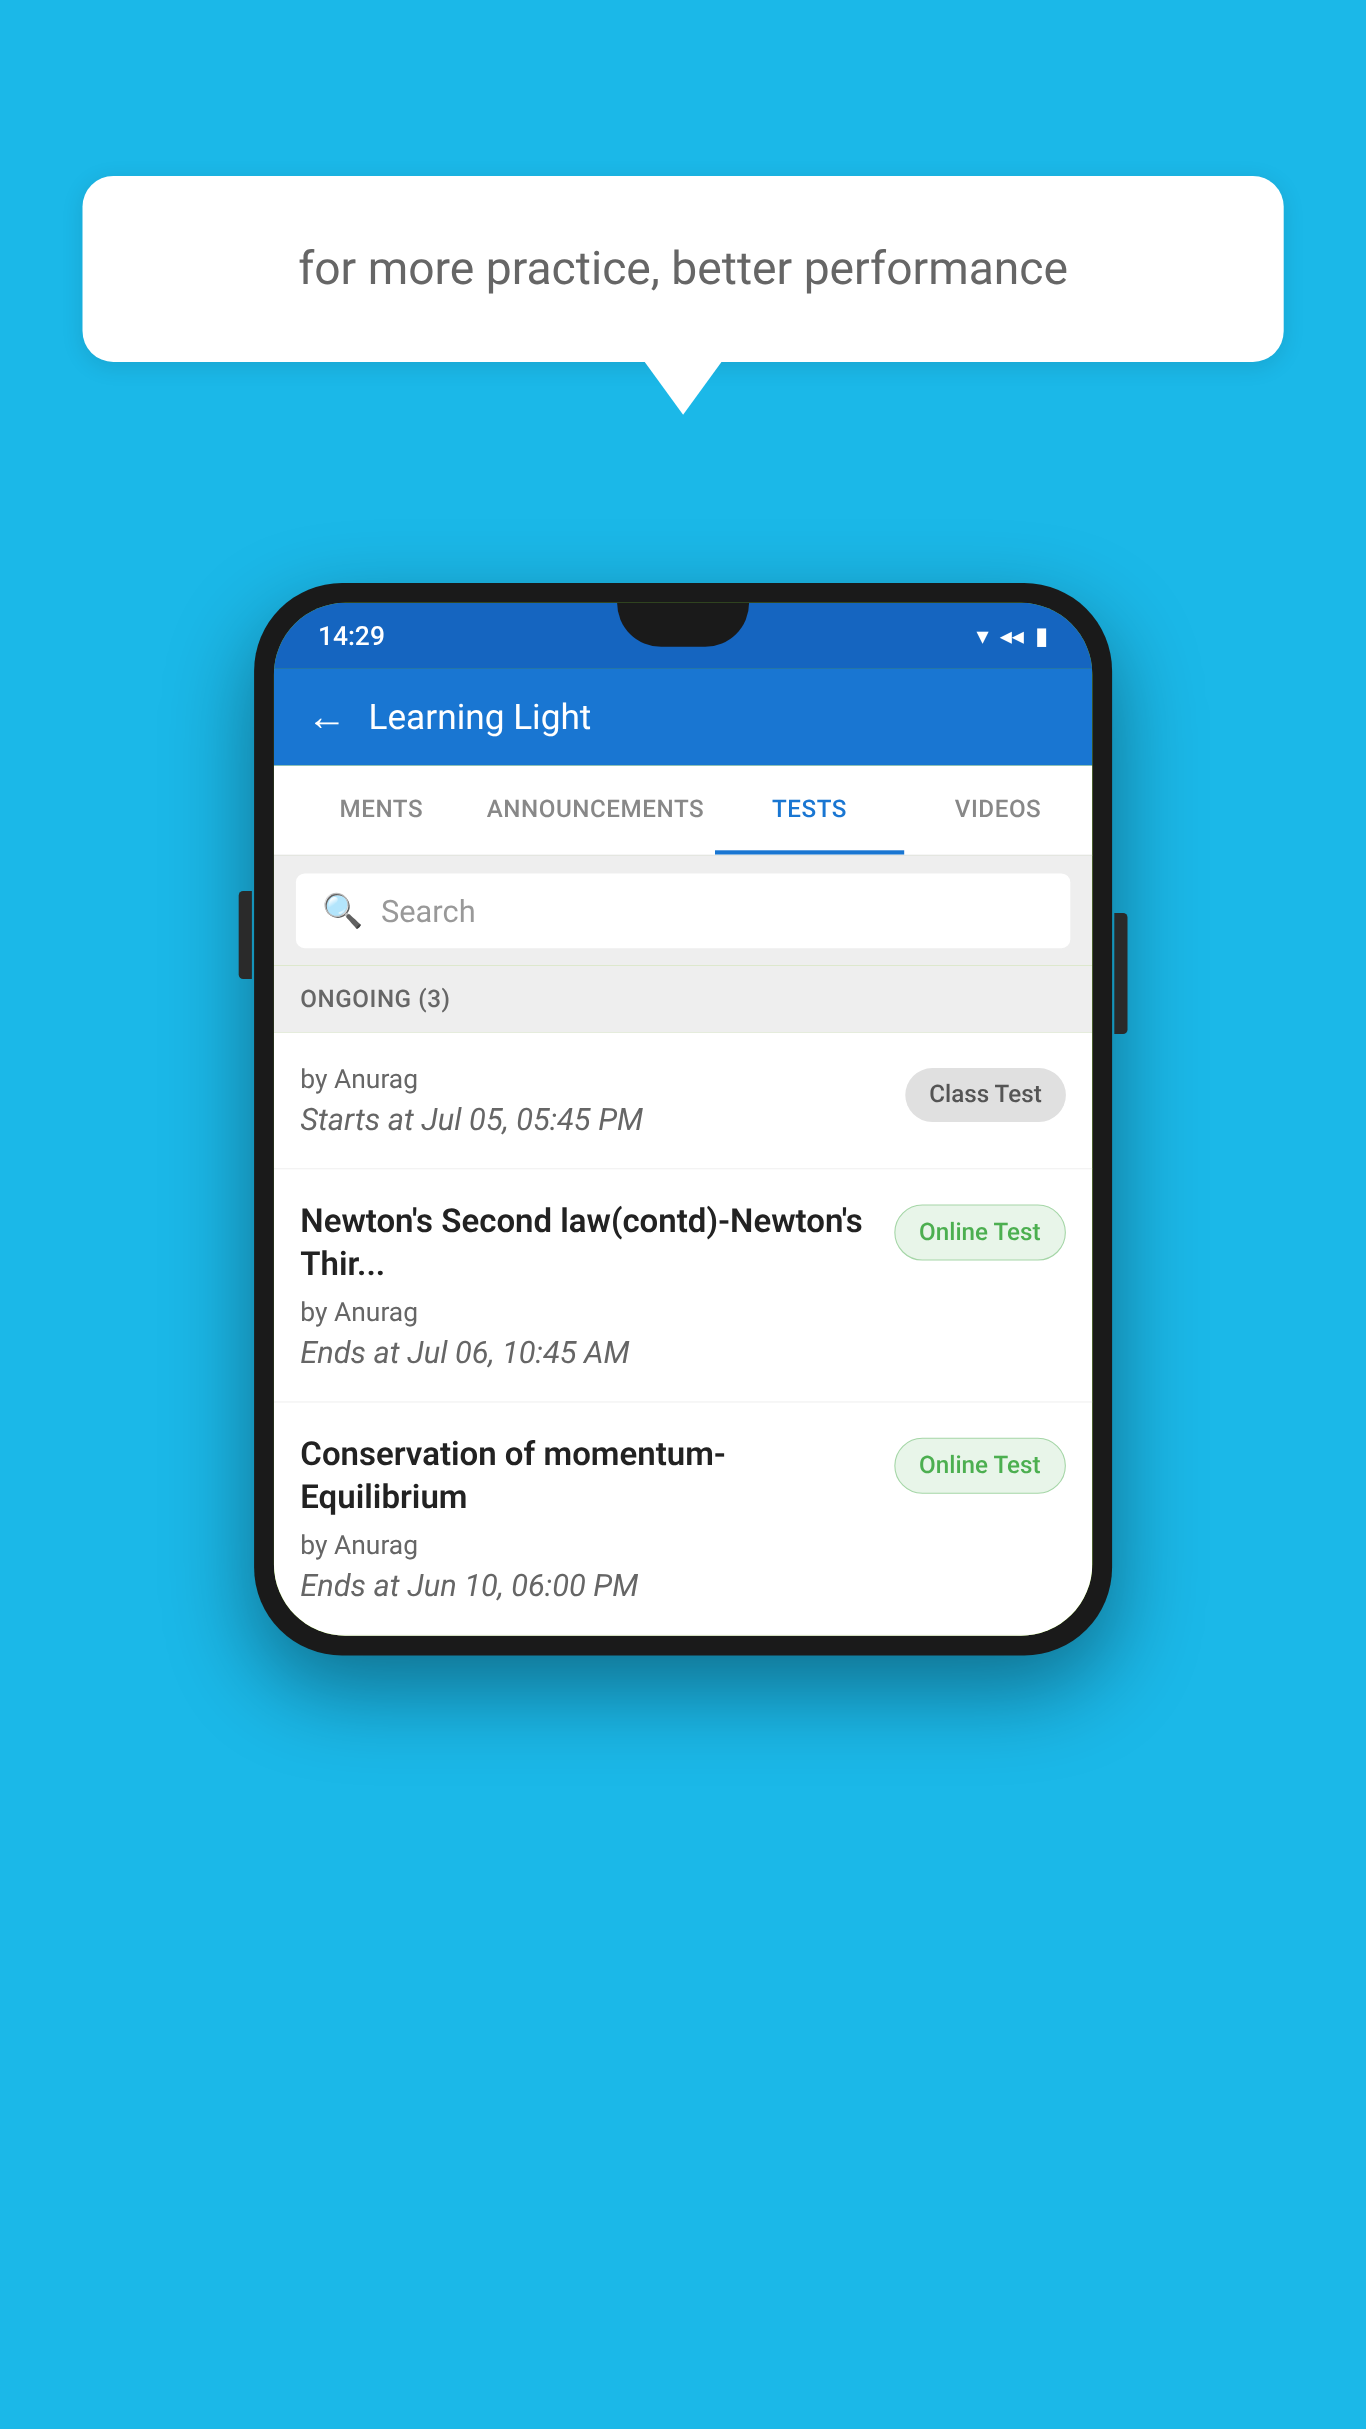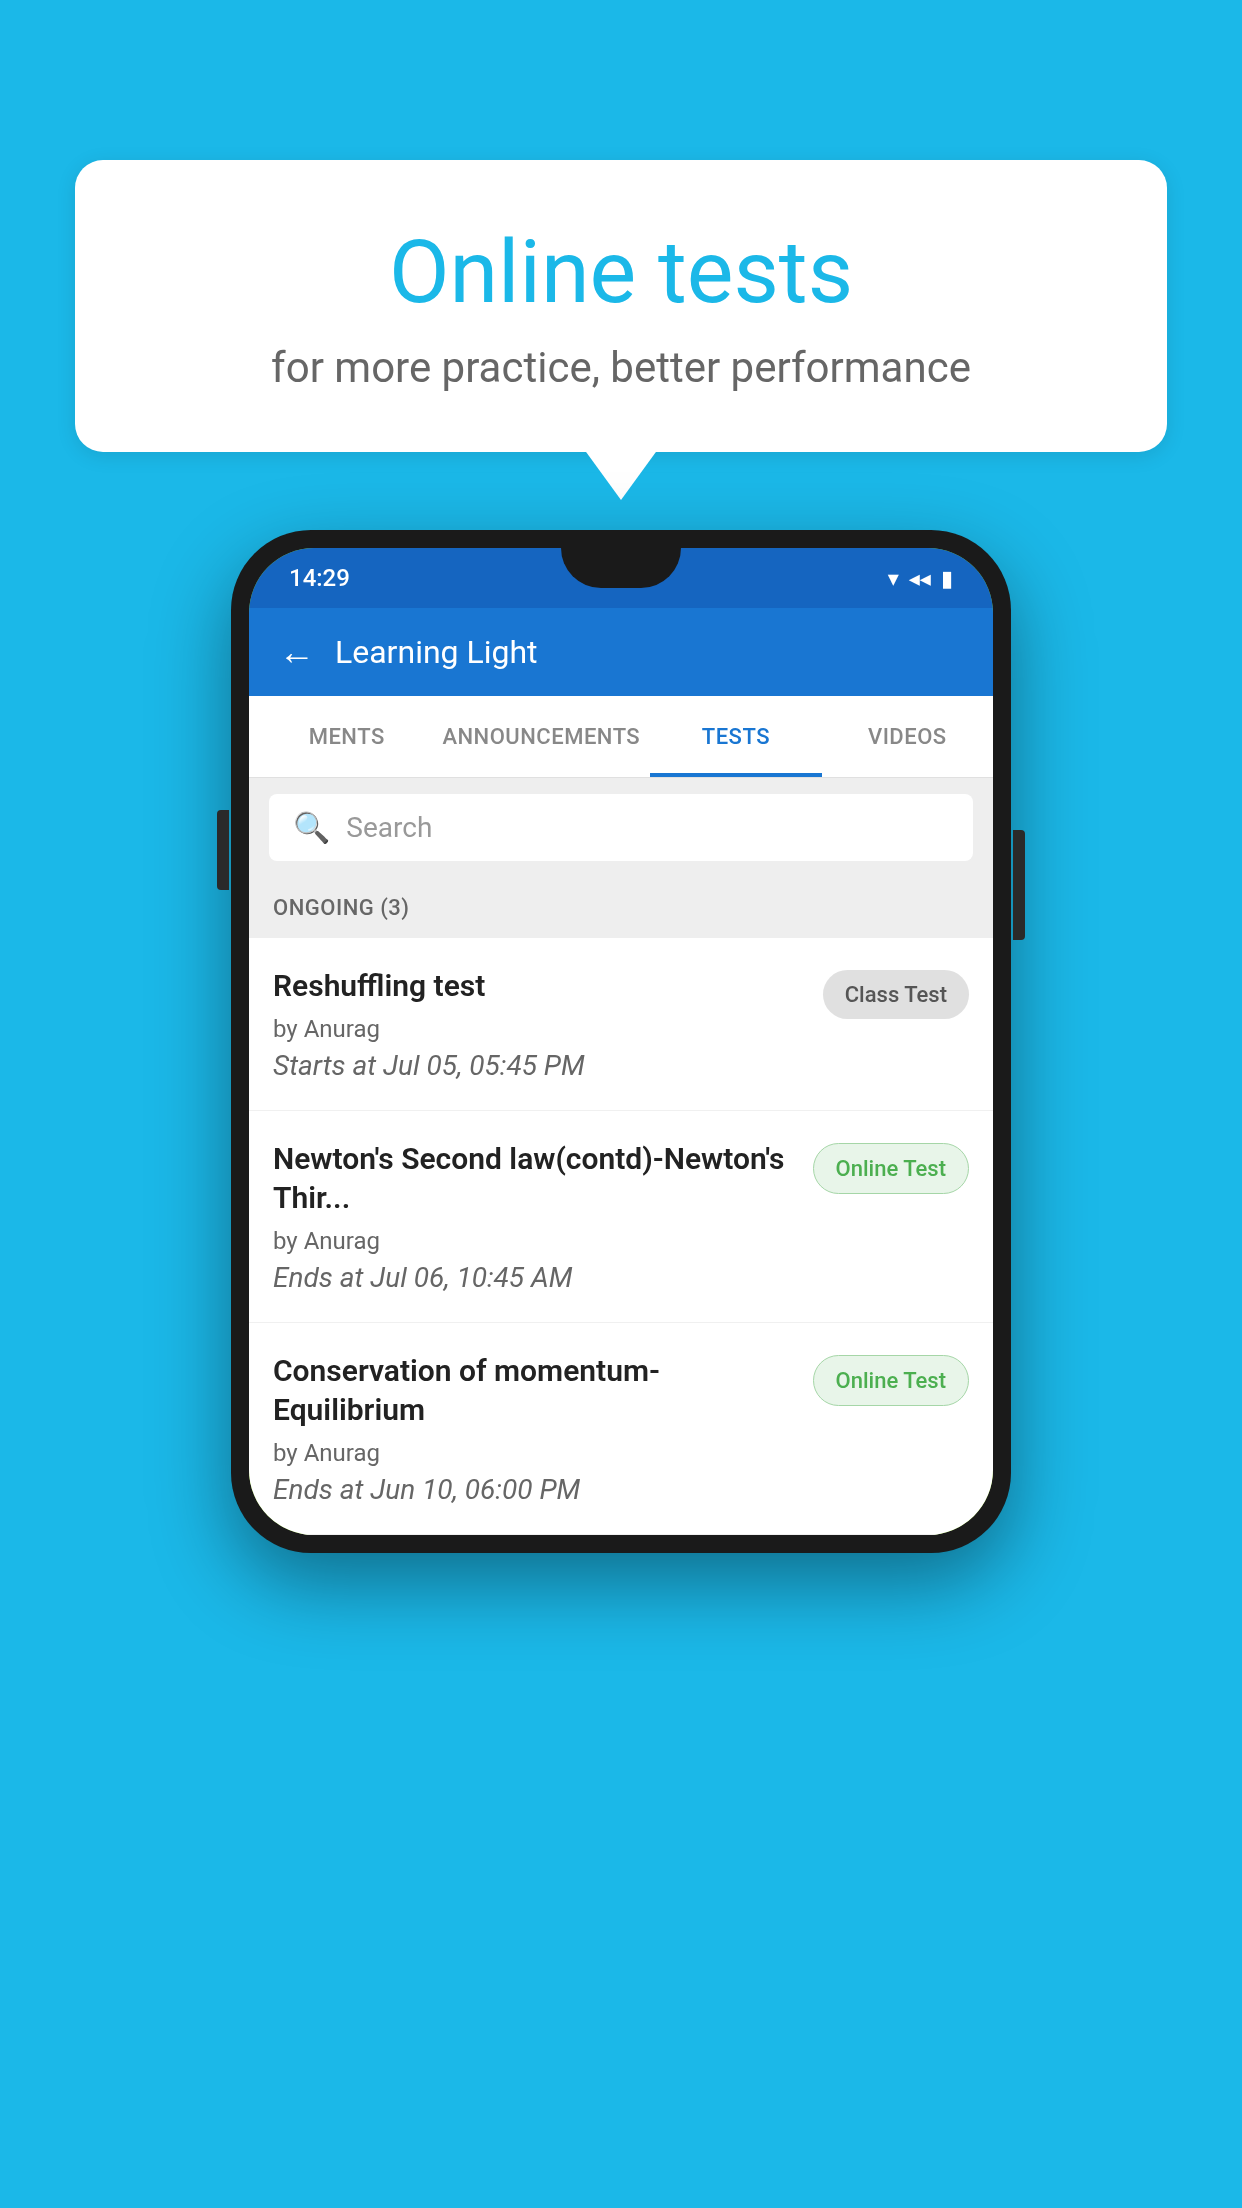--- a/index.html
+++ b/index.html
@@ -300,21 +300,20 @@
       font-size: 22px;
       color: #666;
       font-weight: 500;
     }
   </style>
 </head>
 <body>
 
 <div class="speech-bubble-container">
   <div class="speech-bubble">
-    <h1>Online tests</h1>
     <p>for more practice, better performance</p>
   </div>
 </div>
 
 <div class="phone-wrapper">
   <div class="phone-outer">
     <div class="phone-inner">
 
       <div class="status-bar">
         <div class="notch"></div>
@@ -352,21 +351,20 @@
           <span class="search-placeholder">Search</span>
         </div>
       </div>
 
       <div class="section-header">ONGOING (3)</div>
 
       <div class="tests-list">
 
         <div class="test-item">
           <div class="test-info">
-            <div class="test-name">Reshuffling test</div>
             <div class="test-author">by Anurag</div>
             <div class="test-time">
               <span>Starts at</span>&nbsp;<span>Jul 05, 05:45 PM</span>
             </div>
           </div>
           <div class="test-badge badge-class">Class Test</div>
         </div>
 
         <div class="test-item">
           <div class="test-info">

